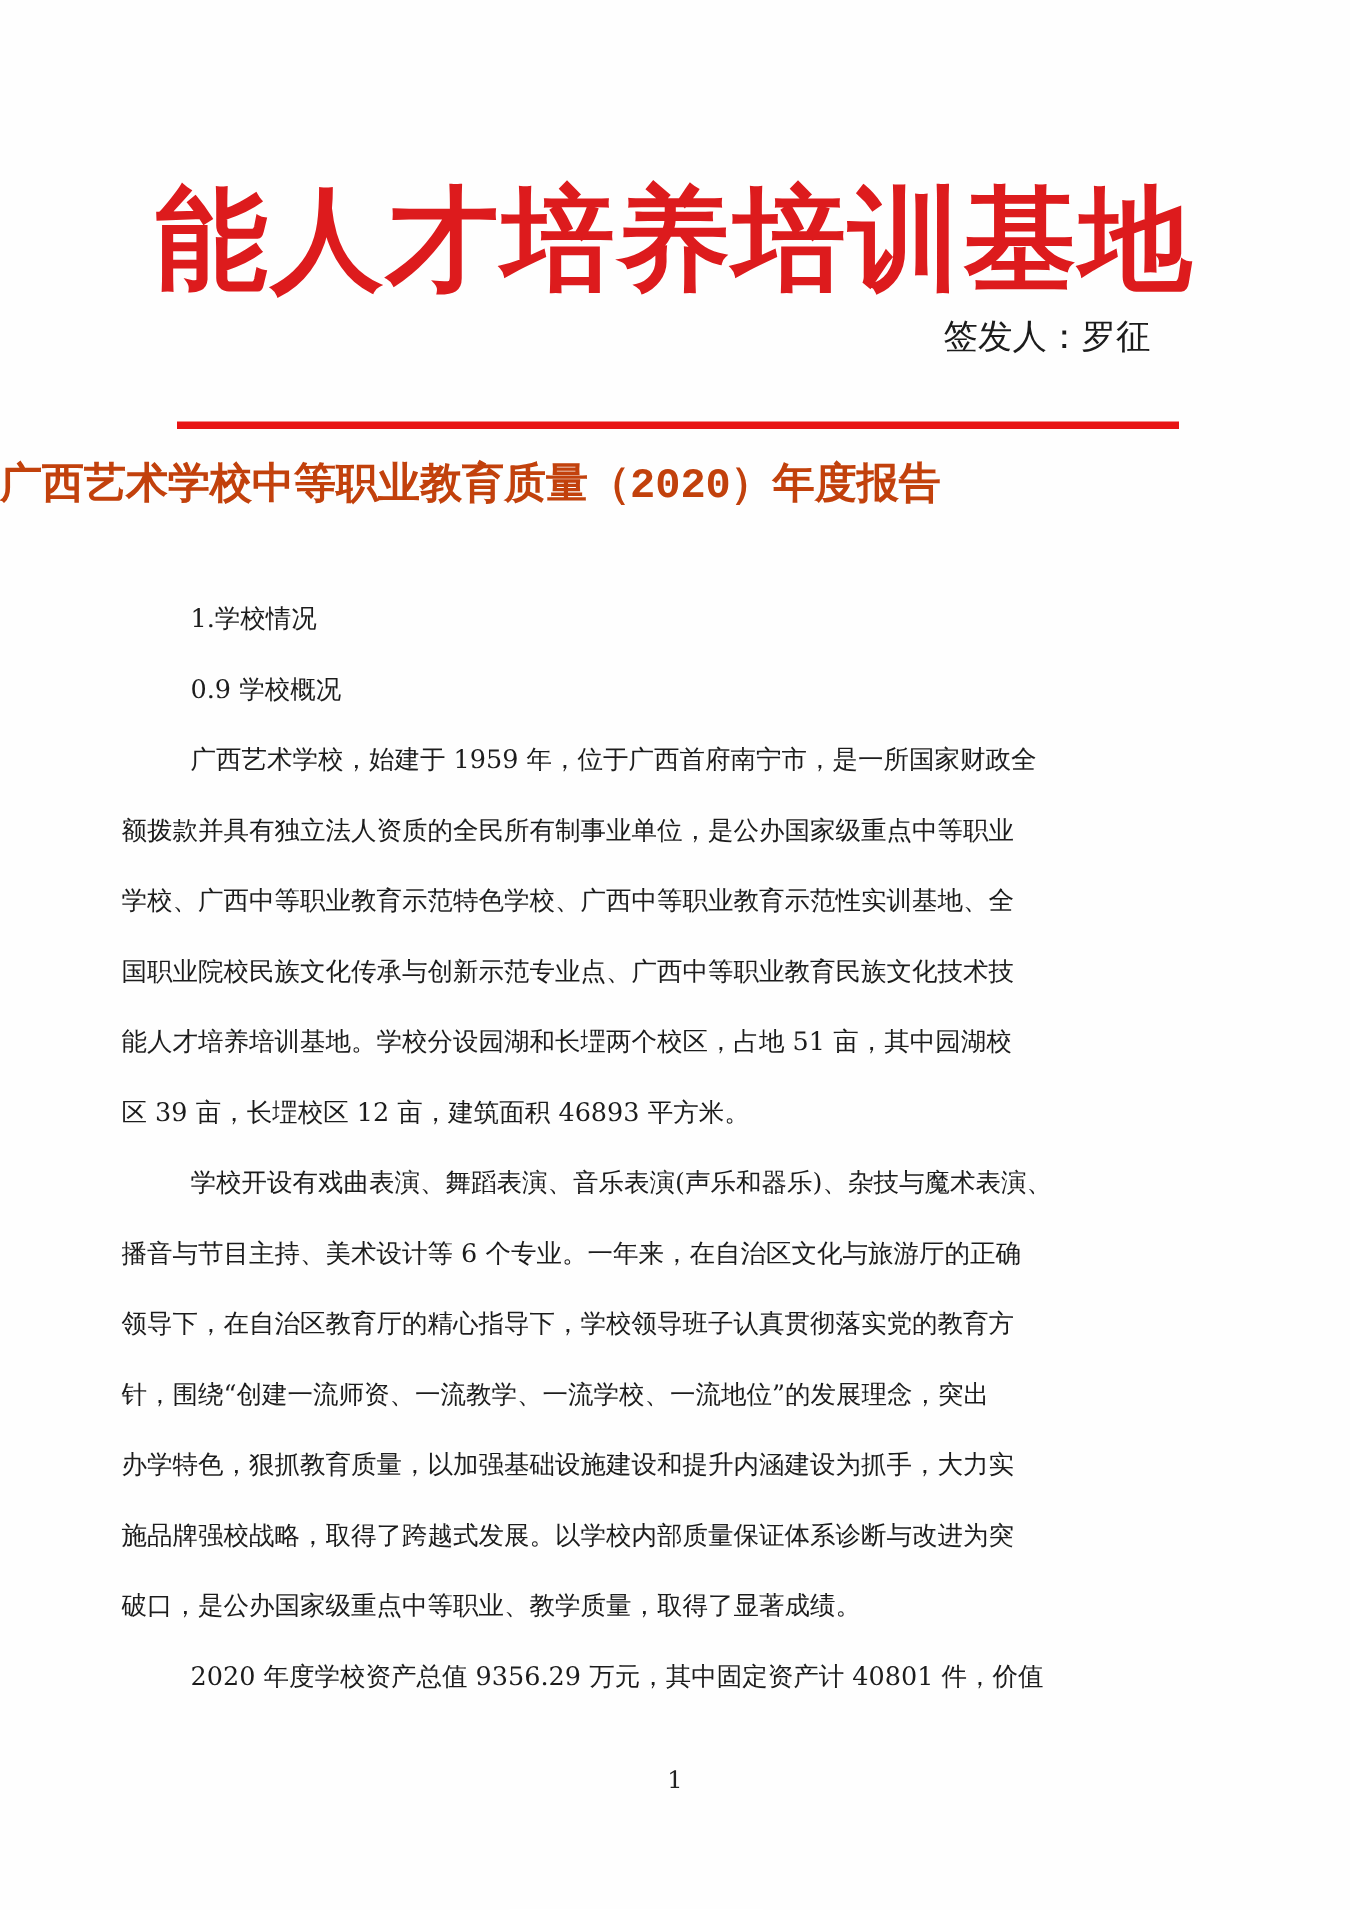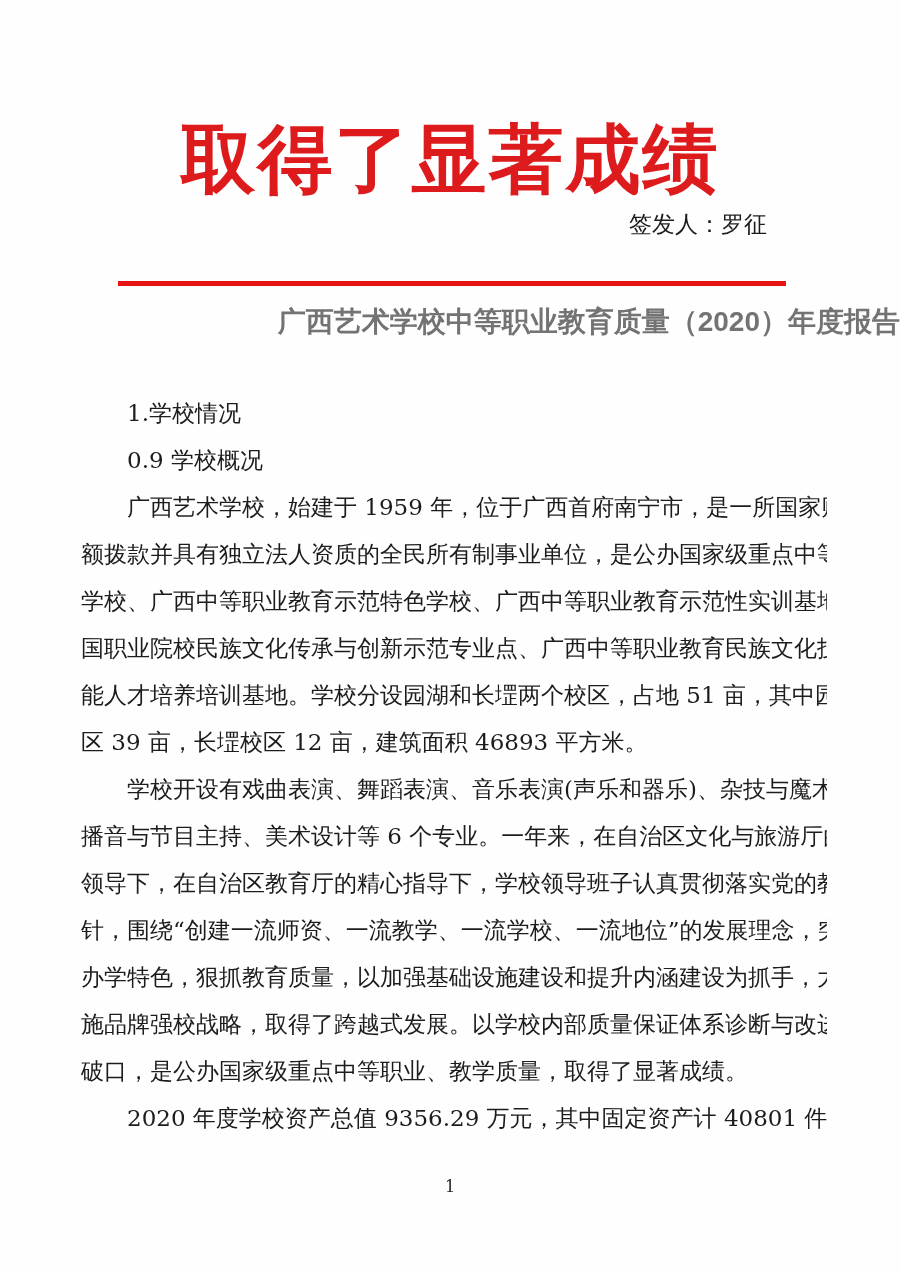--- a/index.html
+++ b/index.html
@@ -48,33 +48,33 @@
     left: 118px;
     width: 668px;
     height: 5px;
     background: var(--rule-red);
   }
   .doc-title {
     position: absolute;
     top: 303px;
     left: 0;
     right: 0;
-    text-align: right;
+    text-align: left;
     font-size: 28px;
     font-weight: bold;
-    font-family: Liberation Sans, sans-serif;
-    color: #737373;
+    font-family: Liberation Mono, monospace;
+    color: #c2410c;
     white-space: nowrap;
   }
   .content {
     position: absolute;
     top: 390px;
     left: 81px;
     width: 746px;
-    font-size: 23px;
+    font-size: 17px;
     color: var(--ink);
   }
   .line {
     height: 47px;
     line-height: 47px;
     white-space: nowrap;
     overflow: hidden;
   }
   .indent { padding-left: 46px; }
   .page-number {
@@ -86,21 +86,21 @@
     font-size: 16px;
     line-height: 22px;
     color: #222222;
   }
 </style>
 </head>
 <body>
 
 <div class="page">
 
-  <div class="header-title">取得了显著成绩</div>
+  <div class="header-title">能人才培养培训基地</div>
 
   <div class="issuer">签发人：罗征</div>
 
   <div class="red-rule"></div>
 
   <div class="doc-title">广西艺术学校中等职业教育质量（2020）年度报告</div>
 
   <div class="content">
     <div class="line indent">1.学校情况</div>
     <div class="line indent">0.9 学校概况</div>

